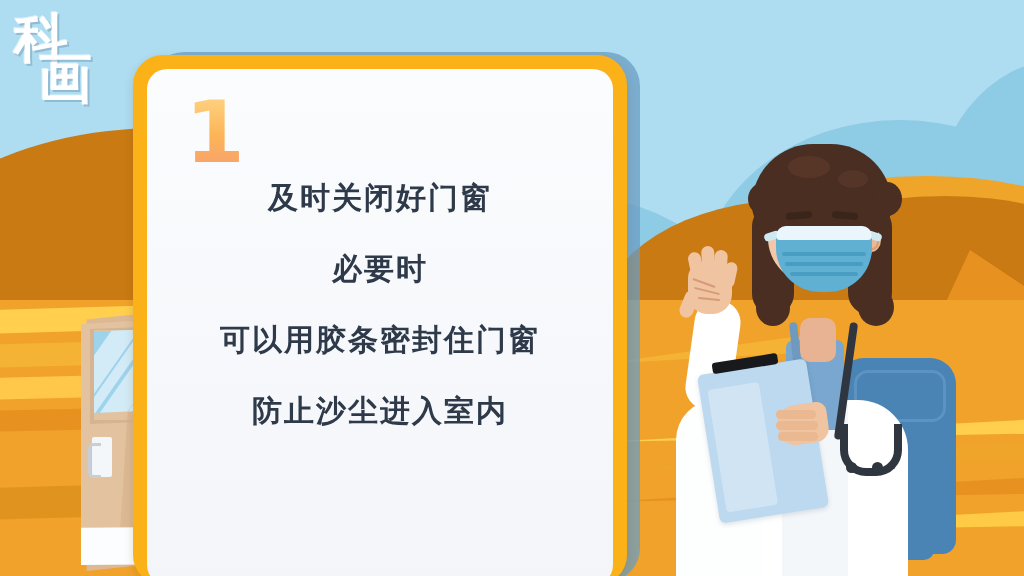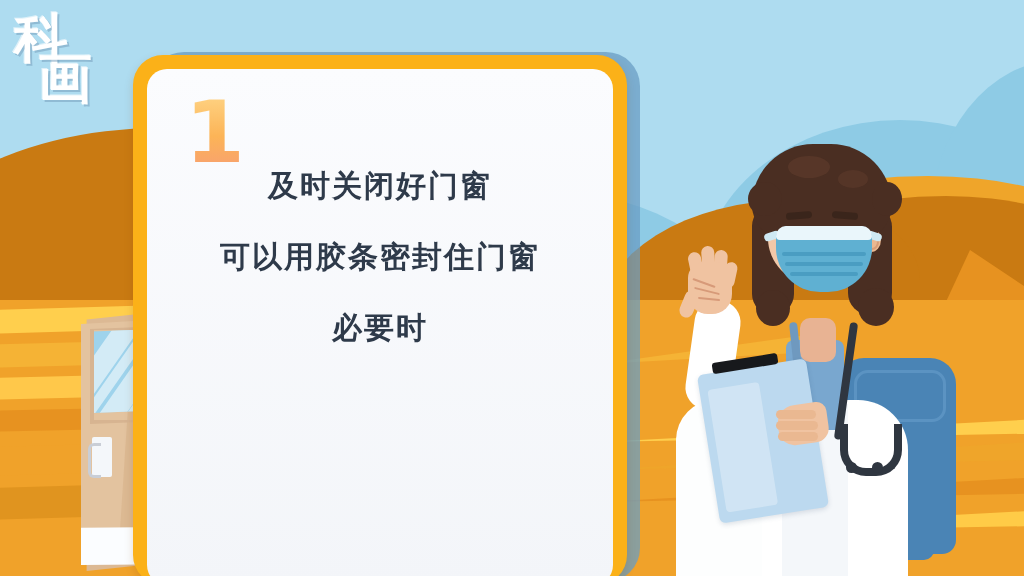--- a/index.html
+++ b/index.html
@@ -34,21 +34,21 @@
   }
   #step-number{
     position:absolute;left:38px;top:20px;
     font-size:86px;font-weight:bold;line-height:1;
     background:linear-gradient(180deg,#ffd789 0%,#fcb457 55%,#f79d74 100%);
     -webkit-background-clip:text;background-clip:text;color:transparent;
     font-family:"DejaVu Sans",sans-serif;
     text-shadow:none;
   }
   #board-text{
-    position:absolute;left:26px;right:26px;top:102px;
+    position:absolute;left:26px;right:26px;top:114px;
     text-align:center;color:#2e3a4a;
     font-family:"DejaVu Sans","Liberation Sans",sans-serif;
     font-weight:600;
   }
   #board-text div{font-size:30px;line-height:1.0;margin-bottom:41px;letter-spacing:2px;}
 
   
   #door-wrap{left:78px;top:309px;width:120px;height:267px;}
   #door-frame{
     position:absolute;left:0;top:0;width:108px;height:262px;
@@ -333,22 +333,23 @@
   <div class="abs hfinger" style="left:776px;top:410px;width:40px;"></div>
   <div class="abs hfinger" style="left:776px;top:421px;width:42px;"></div>
   <div class="abs hfinger" style="left:778px;top:432px;width:40px;"></div>
 
   <div class="abs" id="board-shadow"></div>
   <div class="abs" id="board">
     <div id="board-inner">
       <div id="step-number">1</div>
       <div id="board-text">
         <div>及时关闭好门窗</div>
+        <div>必要时</div>
         <div>可以用胶条密封住门窗</div>
-        <div>必要时</div>
+        <div>防止沙尘进入室内</div>
       </div>
     </div>
   </div>
 
   <div class="abs" id="logo-keh">
     <span class="c1">科</span>
     <span class="c2">画</span>
   </div>
 
 

